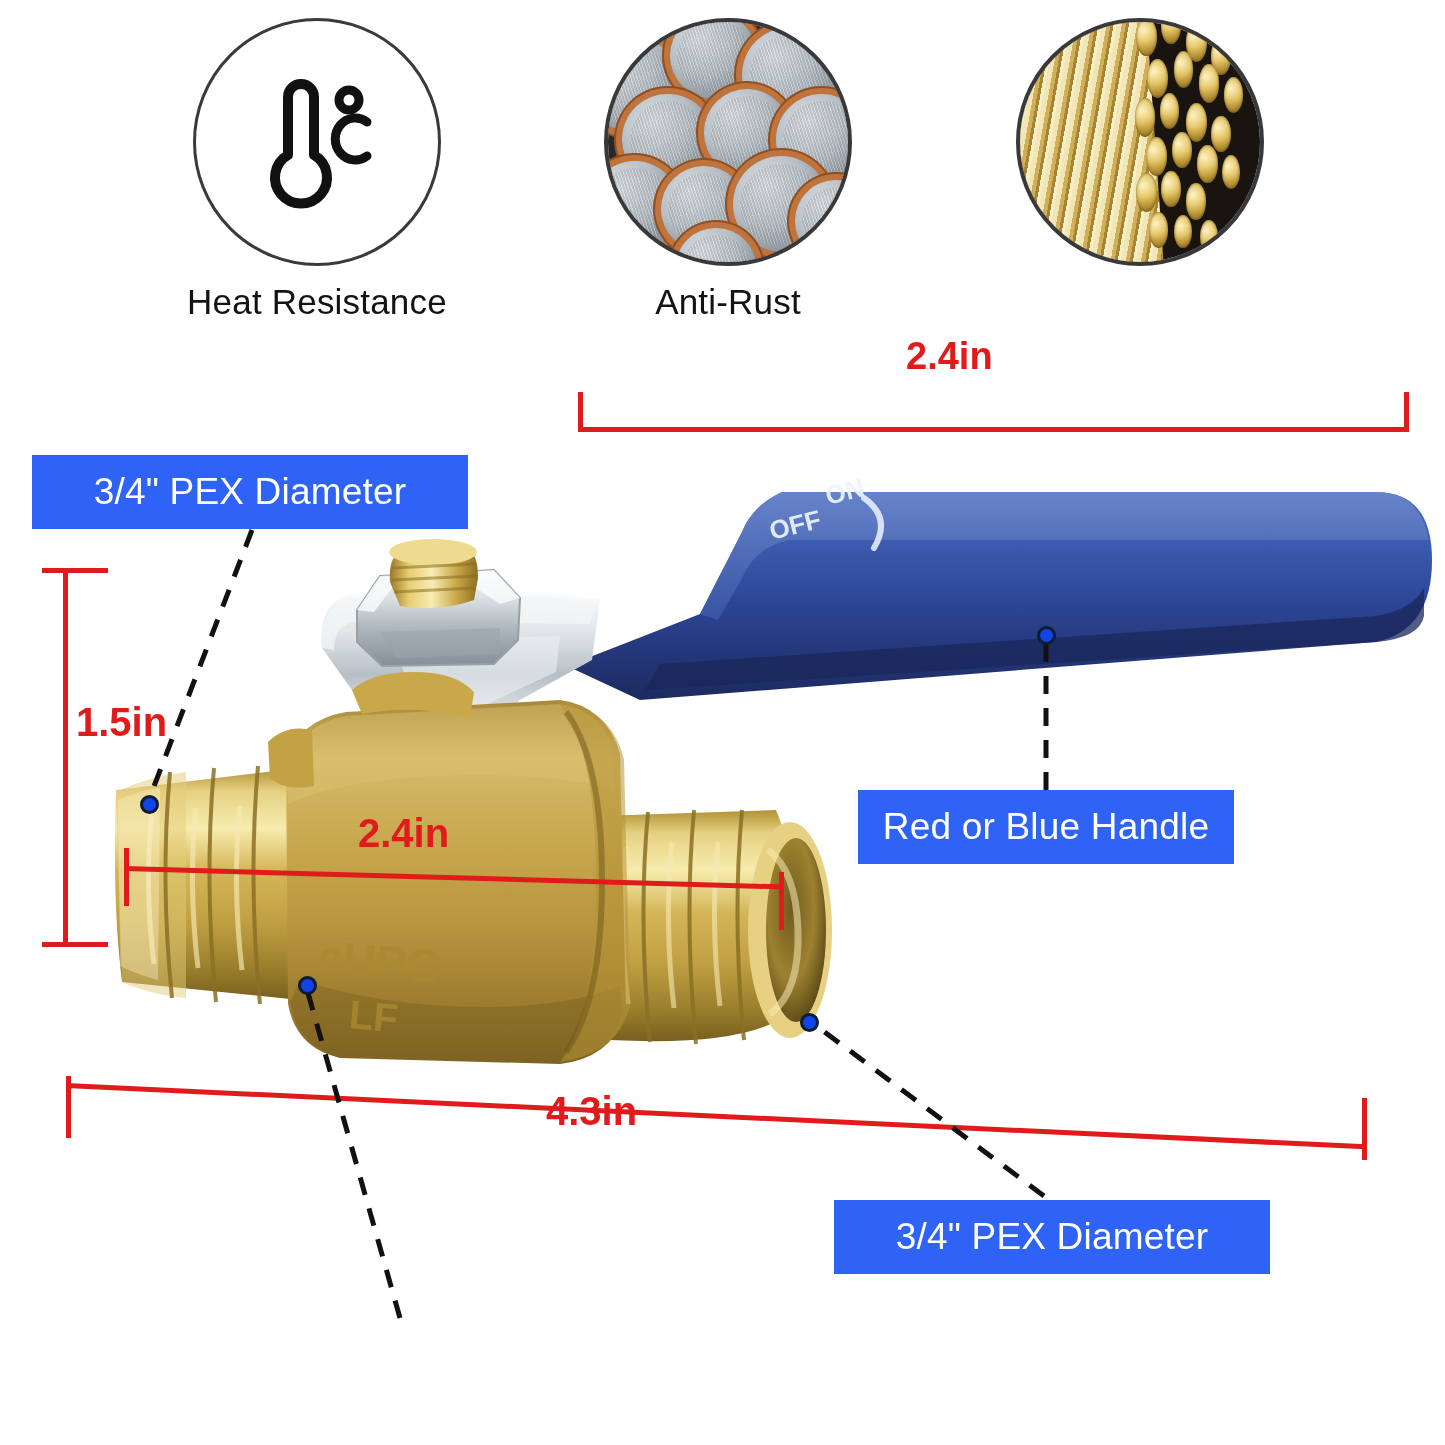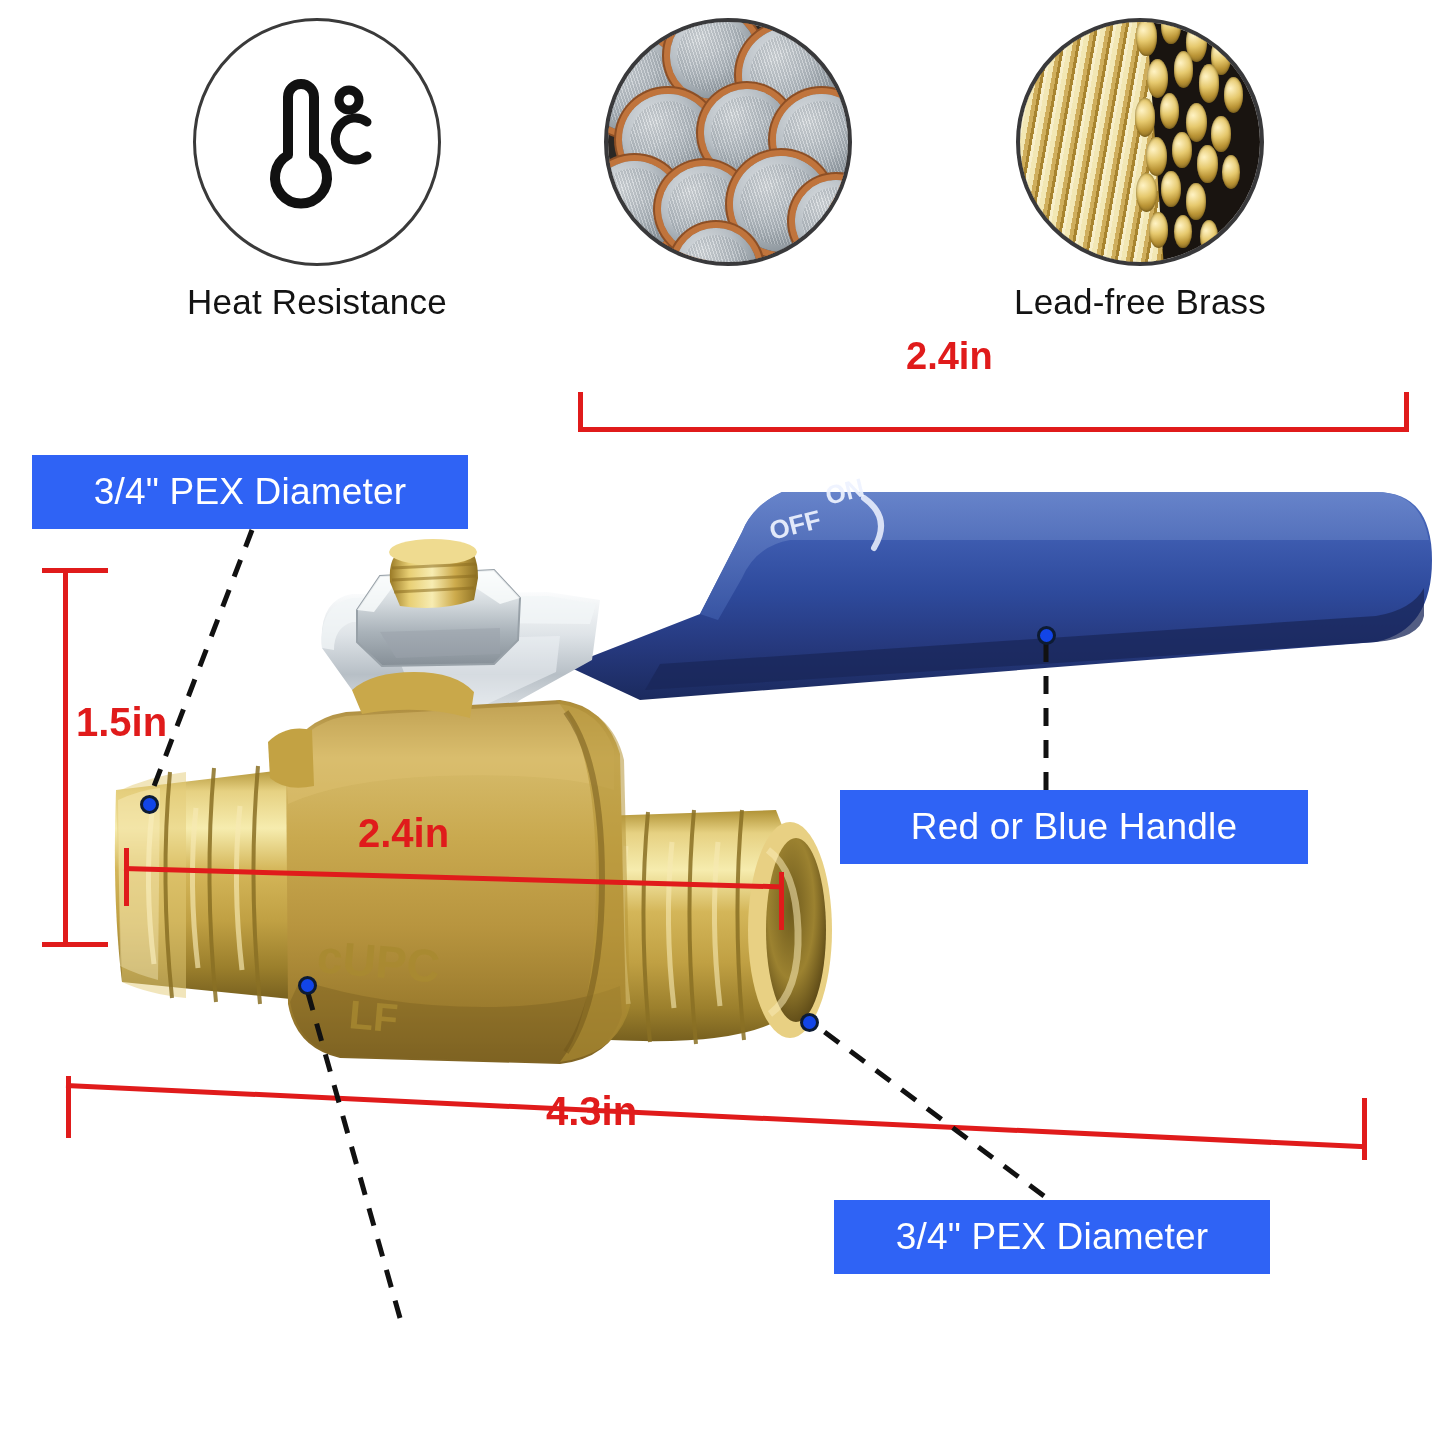--- a/index.html
+++ b/index.html
@@ -87,20 +87,21 @@
         <div class="rod" style="left:56%;top:2%;width:40%;height:40%;"></div>
         <div class="rod" style="left:6%;top:30%;width:38%;height:38%;"></div>
         <div class="rod" style="left:40%;top:28%;width:36%;height:36%;"></div>
         <div class="rod" style="left:70%;top:30%;width:38%;height:38%;"></div>
         <div class="rod" style="left:-8%;top:58%;width:38%;height:38%;"></div>
         <div class="rod" style="left:22%;top:60%;width:36%;height:36%;"></div>
         <div class="rod" style="left:52%;top:56%;width:40%;height:40%;"></div>
         <div class="rod" style="left:28%;top:86%;width:34%;height:34%;"></div>
         <div class="rod" style="left:78%;top:66%;width:34%;height:34%;"></div>
       </div>
+      <div class="feat-label">Anti-Rust</div>
     </div>
 
     <div class="feature" style="left:990px;top:0;">
       <div class="feat-circle photo">
         <div class="brass-bg"></div>
         <div class="brass-rods-left"></div>
         <div class="brass-ends">
           <div class="bend" style="left:4%;top:2%;width:15%;height:15%;"></div>
           <div class="bend" style="left:22%;top:-2%;width:14%;height:14%;"></div>
           <div class="bend" style="left:40%;top:4%;width:15%;height:15%;"></div>
@@ -118,21 +119,20 @@
           <div class="bend" style="left:48%;top:51%;width:15%;height:15%;"></div>
           <div class="bend" style="left:66%;top:55%;width:13%;height:13%;"></div>
           <div class="bend" style="left:4%;top:62%;width:15%;height:15%;"></div>
           <div class="bend" style="left:22%;top:61%;width:14%;height:14%;"></div>
           <div class="bend" style="left:40%;top:66%;width:14%;height:14%;"></div>
           <div class="bend" style="left:13%;top:77%;width:14%;height:14%;"></div>
           <div class="bend" style="left:31%;top:78%;width:13%;height:13%;"></div>
           <div class="bend" style="left:50%;top:80%;width:13%;height:13%;"></div>
         </div>
       </div>
-      <div class="feat-label">Lead-free Brass</div>
     </div>
   </div>
 
   <svg class="valve" viewBox="0 0 1445 1445">
     <defs>
       <linearGradient id="gBrassBody" x1="0" y1="0" x2="0" y2="1">
         <stop offset="0%" stop-color="#a8873a"></stop>
         <stop offset="16%" stop-color="#d6bb6b"></stop>
         <stop offset="38%" stop-color="#c9a94f"></stop>
         <stop offset="62%" stop-color="#b8953f"></stop>
@@ -312,21 +312,21 @@
 
   <div class="dot" style="left:140px;top:795px;"></div>
   <div class="dot" style="left:1037px;top:626px;"></div>
   <div class="dot" style="left:800px;top:1013px;"></div>
   <div class="dot" style="left:298px;top:976px;"></div>
 
   <div class="callout" style="left:32px;top:455px;width:436px;height:74px;">
     <span>3/4" PEX Diameter</span>
   </div>
 
-  <div class="callout" style="left:840px;top:790px;width:468px;height:74px;">
+  <div class="callout" style="left:858px;top:790px;width:376px;height:74px;">
     <span>Red or Blue Handle</span>
   </div>
 
   <div class="callout" style="left:834px;top:1200px;width:436px;height:74px;">
     <span>3/4" PEX Diameter</span>
   </div>
 
 
 </div>
 

